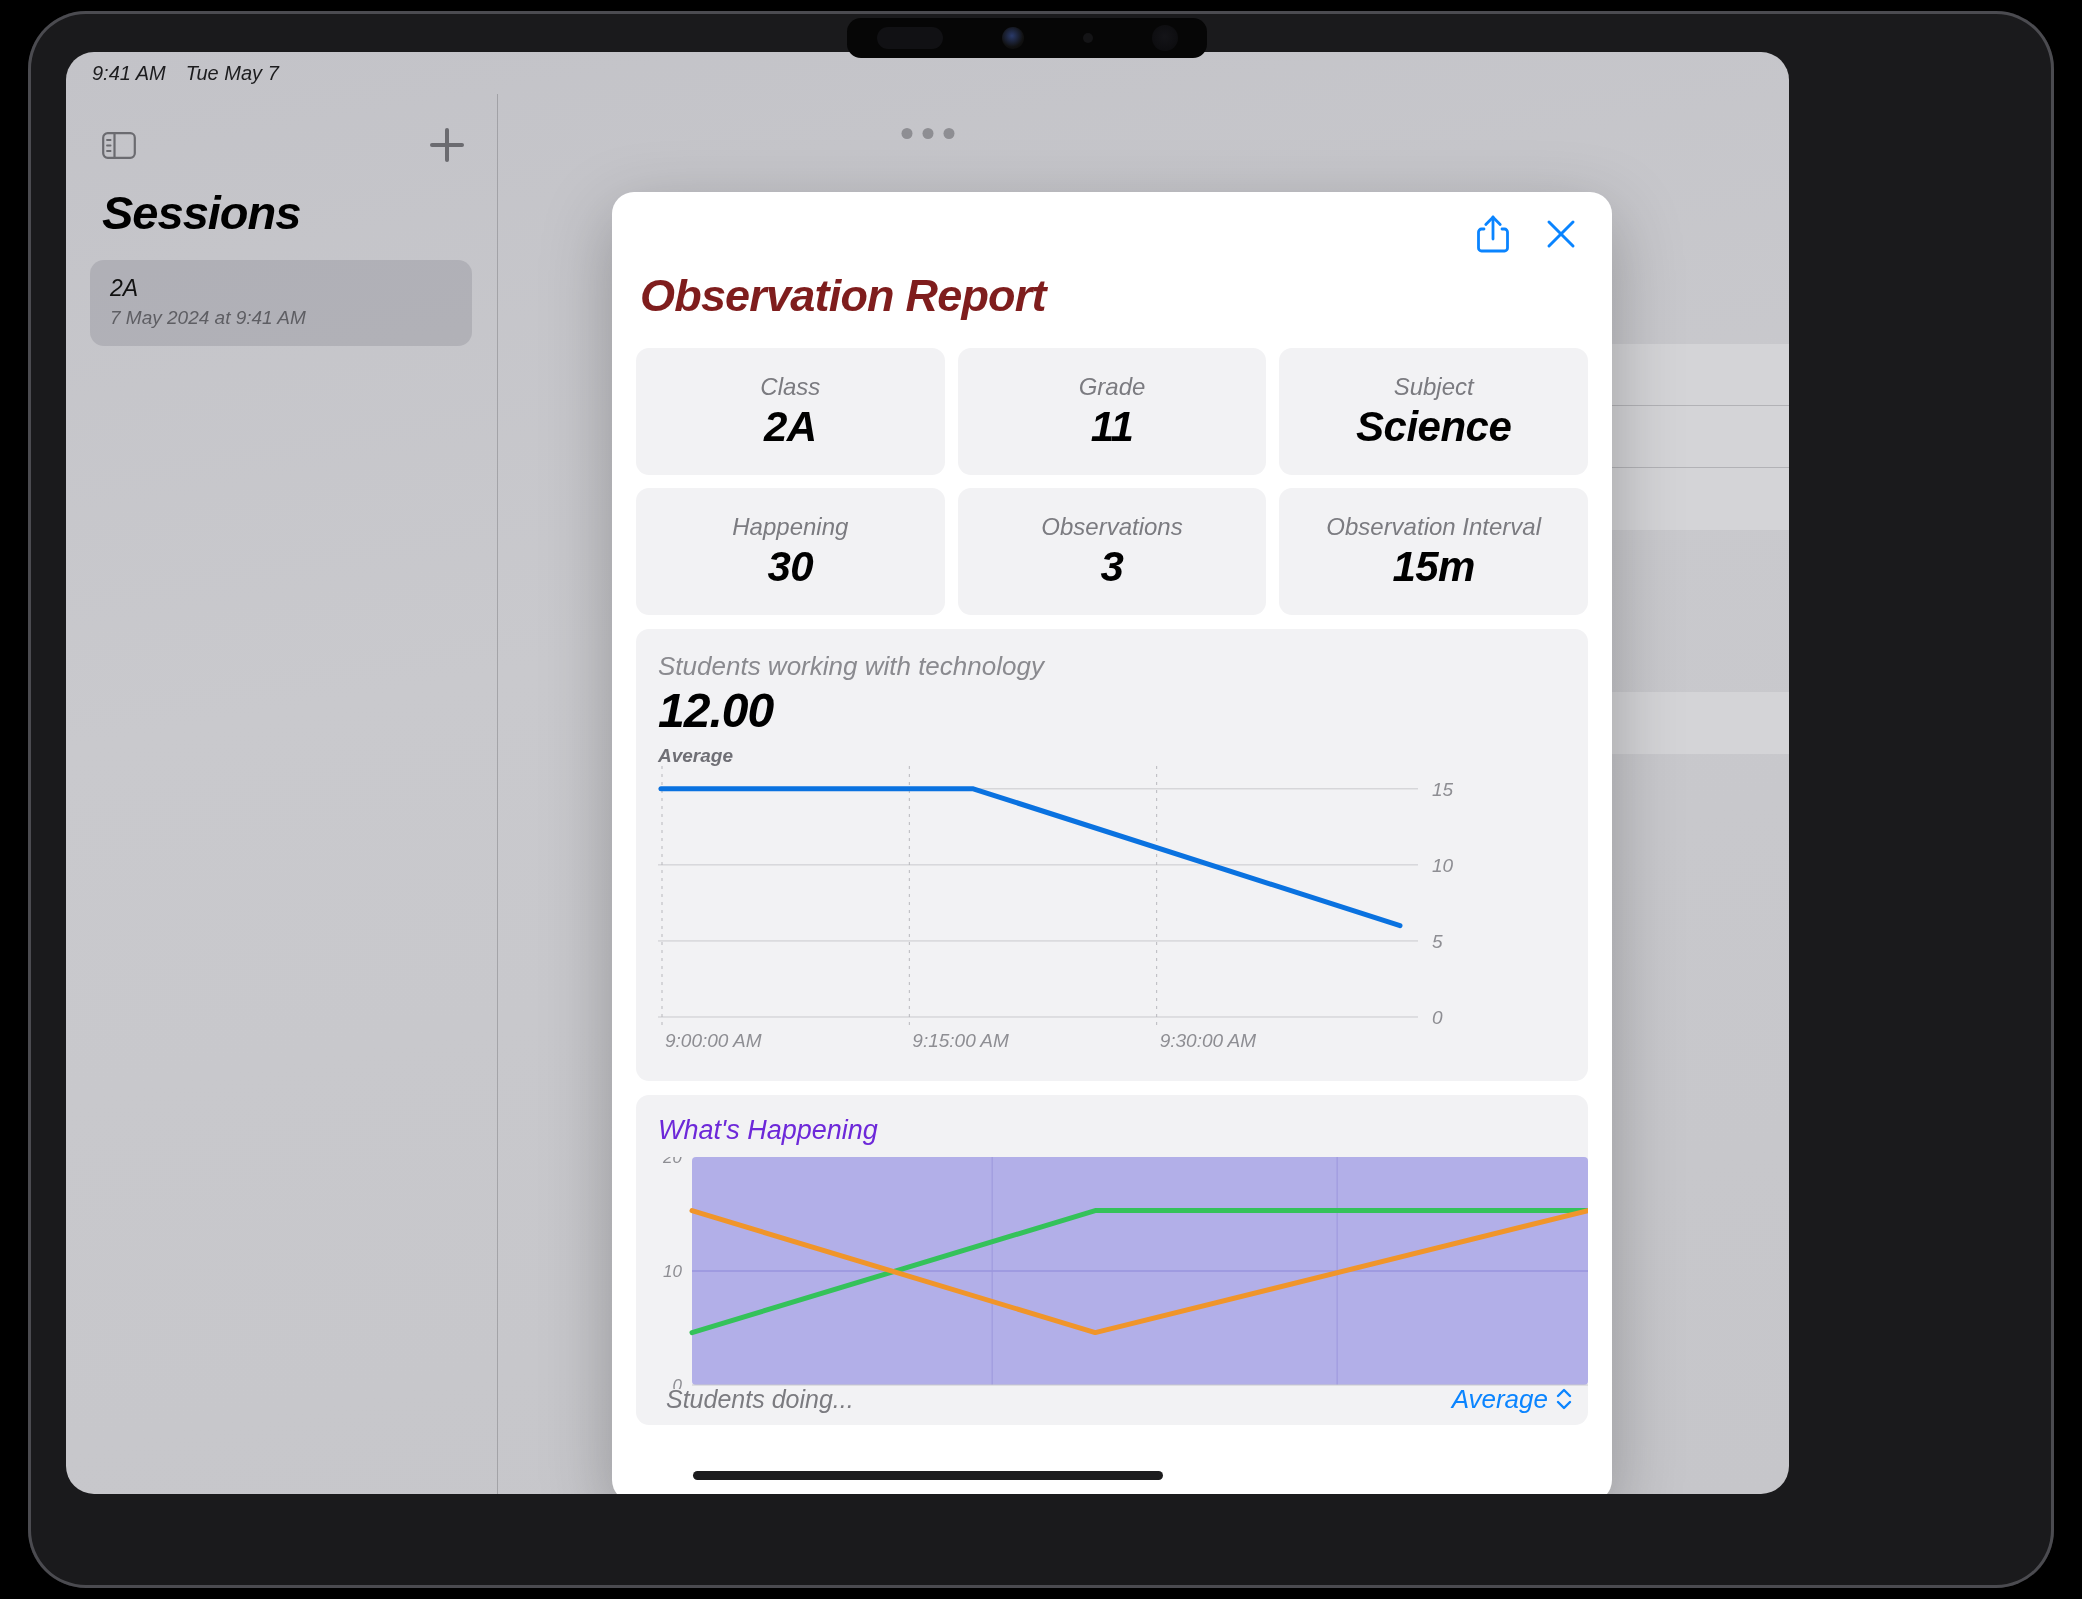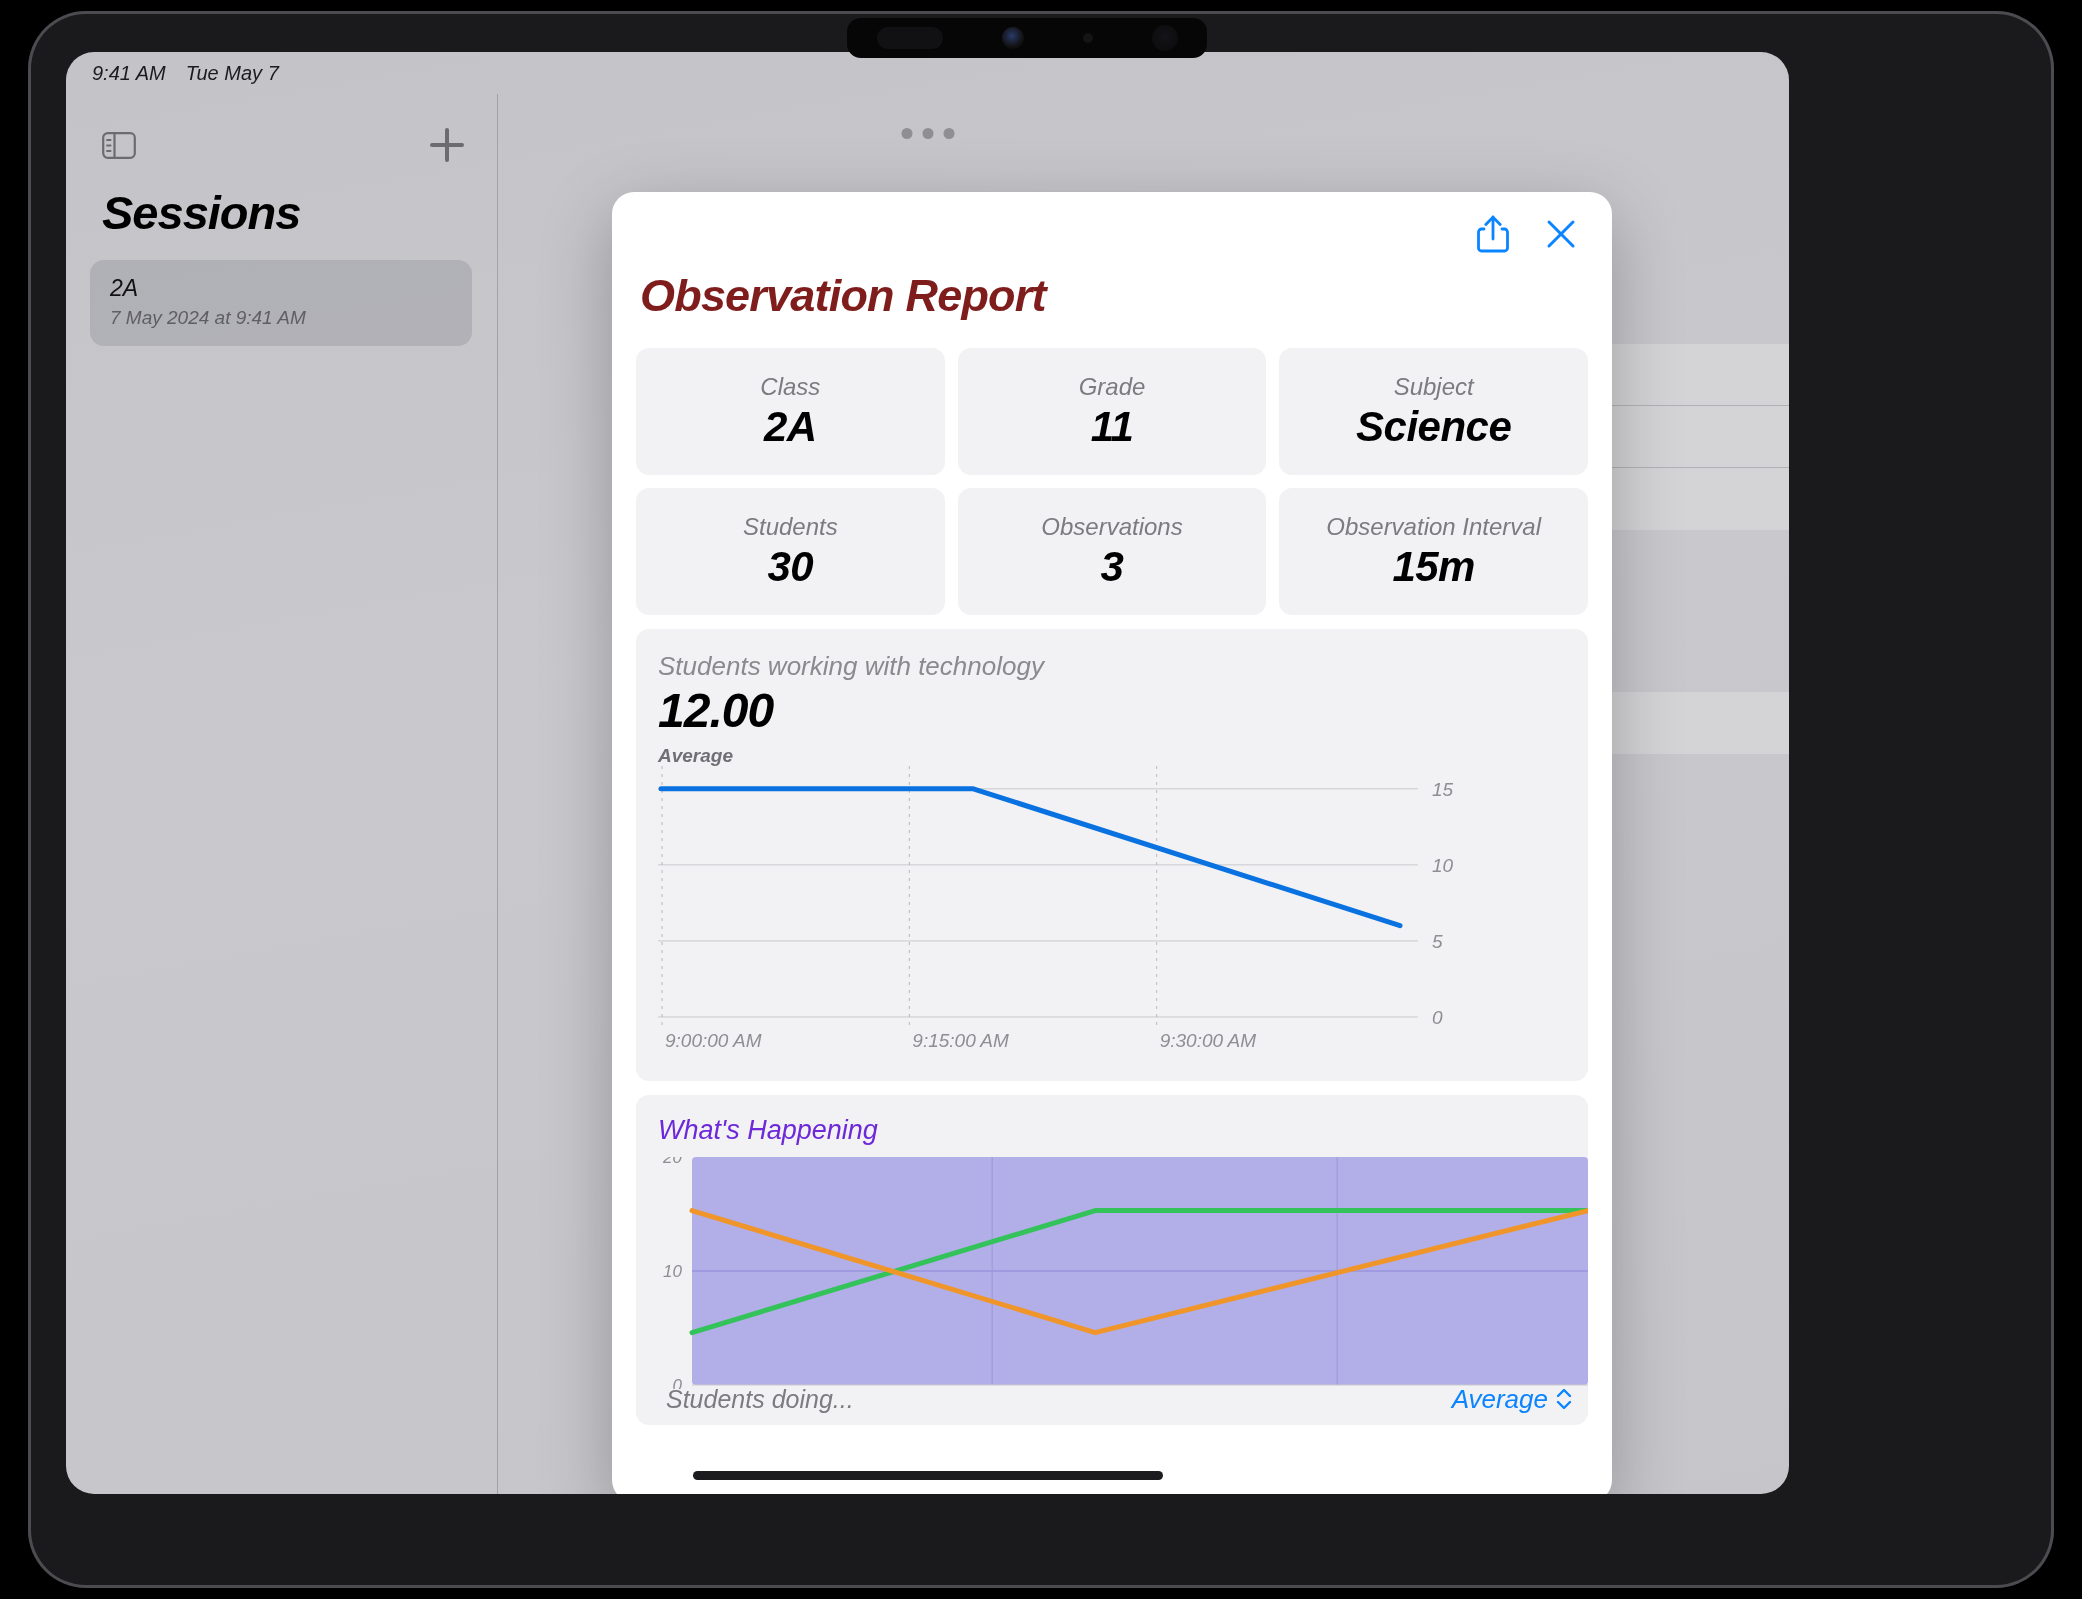--- a/index.html
+++ b/index.html
@@ -260,21 +260,21 @@
         </div>
         <div class="stat-card">
           <div class="stat-label">Grade</div>
           <div class="stat-value">11</div>
         </div>
         <div class="stat-card">
           <div class="stat-label">Subject</div>
           <div class="stat-value">Science</div>
         </div>
         <div class="stat-card">
-          <div class="stat-label">Students</div>
+          <div class="stat-label">Happening</div>
           <div class="stat-value">30</div>
         </div>
         <div class="stat-card">
           <div class="stat-label">Observations</div>
           <div class="stat-value">3</div>
         </div>
         <div class="stat-card">
           <div class="stat-label">Observation Interval</div>
           <div class="stat-value">15m</div>
         </div>

